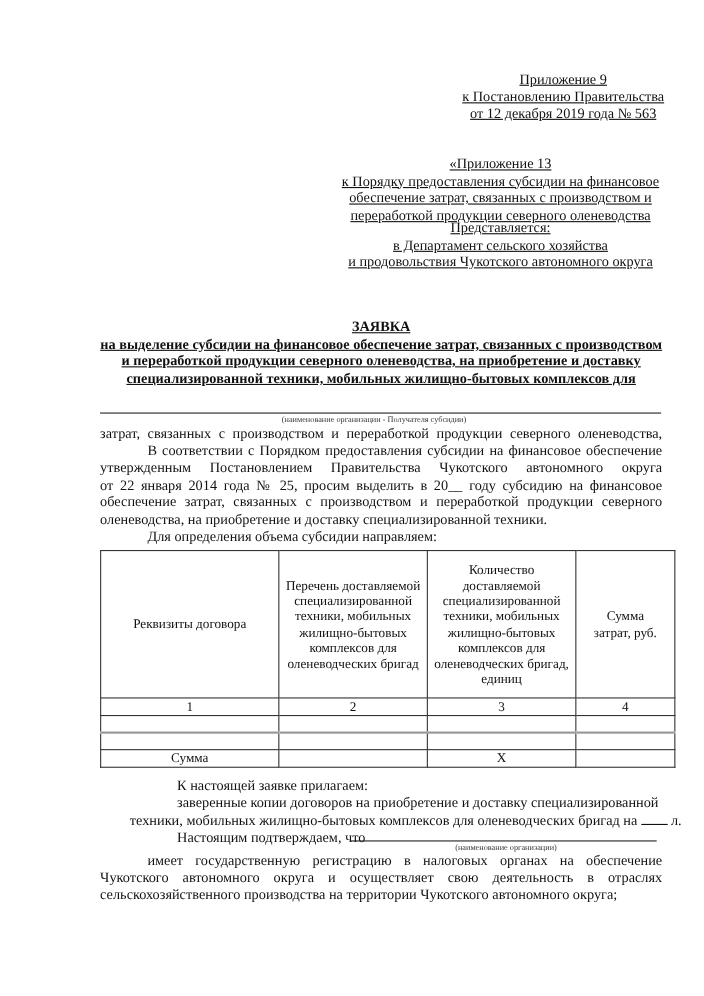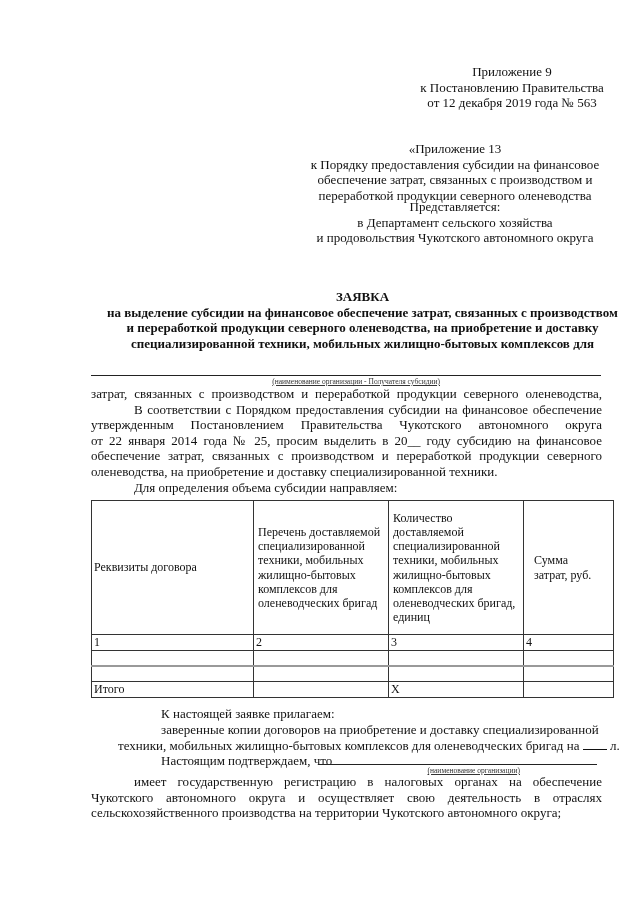--- a/index.html
+++ b/index.html
@@ -15,42 +15,41 @@
       font-family: "Liberation Serif", serif;
       color: #111111;
       font-size: 13px;
     }
     .abs { position: absolute; }
     .center-block {
       text-align: center;
       line-height: 15.6px;
       font-size: 13px;
     }
-    .line { display: block; white-space: nowrap; }
+    .line { display: block; white-space: nowrap; text-decoration: underline; }
     .title {
       position: absolute;
-      left: 107px;
+      left: 91px;
       width: 511px;
       text-align: center;
       font-weight: bold;
       font-size: 13px;
       line-height: 15.6px;
     }
     .hr {
       position: absolute;
       height: 0;
       border-top: 1px solid #222;
     }
     .caption {
       position: absolute;
       font-size: 7.5px;
       color: #333;
       white-space: nowrap;
-      text-align: right;
-      text-decoration: underline;
+      text-align: center;
     }
     .para {
       position: absolute;
       left: 91px;
       width: 511px;
       font-size: 13px;
       line-height: 15.6px;
       text-align: justify;
     }
     .para .jl {
@@ -74,20 +73,21 @@
       left: 91px;
       top: 500px;
       width: 522px;
       border-collapse: collapse;
       table-layout: fixed;
       font-size: 12px;
       line-height: 14.2px;
     }
     .tbl td {
       border: 1px solid #333;
+      text-align: center;
       vertical-align: middle;
       padding: 0 2px;
     }
     .tbl .head td { height: 133px; }
     .tbl .num td { height: 15px; line-height: 15px; }
     .tbl .empty td { height: 14px; }
     .tbl .sep td { border-bottom: 2px solid #999; }
     .tbl .total td { height: 15px; line-height: 15px; }
     .blank { display: inline-block; border-bottom: 1px solid #111; height: 12px; vertical-align: baseline; }
   </style>
@@ -159,21 +159,21 @@
     <td></td>
     <td></td>
   </tr>
   <tr class="empty">
     <td></td>
     <td></td>
     <td></td>
     <td></td>
   </tr>
   <tr class="total">
-    <td>Итого</td>
+    <td>Сумма</td>
     <td></td>
     <td>X</td>
     <td></td>
   </tr>
 </tbody>
   </table>
 
 <div class="para" style="top:706px;margin-left:27px;">
   <span class="pl indent">К настоящей заявке прилагаем:</span>
   <span class="pl indent">заверенные копии договоров на приобретение и доставку специализированной</span>

